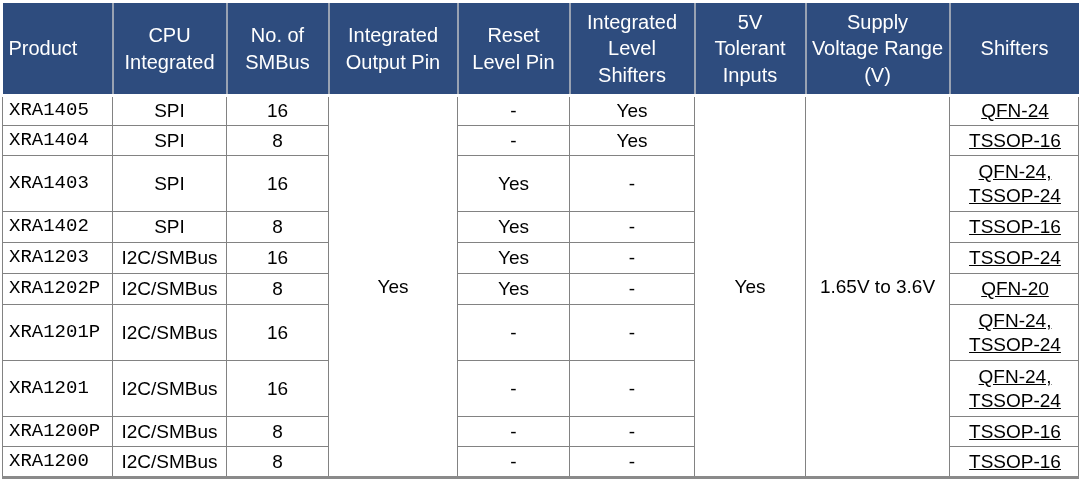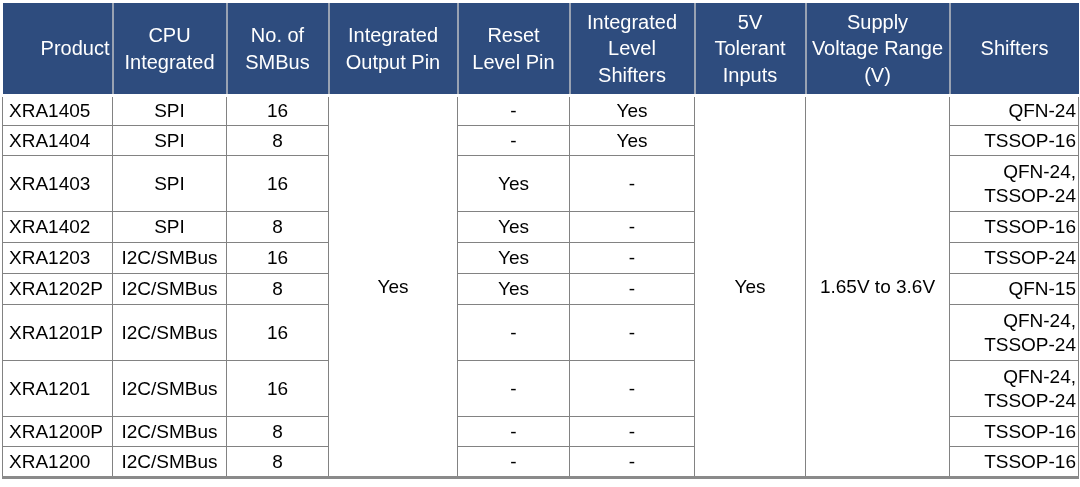--- a/index.html
+++ b/index.html
@@ -32,42 +32,44 @@
     height: 89px;
     text-align: center;
     vertical-align: middle;
     white-space: pre-line;
     padding: 1px 2px;
     border-left: 2px solid #99a2b2;
     border-bottom: 3px solid #ffffff;
   }
   thead th:first-child {
     border-left: none;
-    text-align: right;
+    text-align: left;
     padding-left: 6px;
   }
   
   tbody td {
     border: 1px solid #828282;
     font-size: 19px;
     color: #000000;
     text-align: center;
     vertical-align: middle;
     padding: 1px 2px;
     white-space: pre-line;
     line-height: 1.25;
     overflow: hidden;
   }
   tbody td.al {
     text-align: left;
     padding-left: 6px;
+    font-family: Liberation Mono, monospace;
   }
   tbody td.pkg {
-    text-align: right;
+    text-align: center;
     padding-left: 4px;
+    text-decoration: underline;
   }
   tr.h-s  { height: 30px; }
   tr.h-s2 { height: 31px; }
   tr.h-t  { height: 56px; }
 </style>
 </head>
 <body>
 
 <div class="canvas">
   <table class="spec-table">
@@ -149,21 +151,21 @@
         <td>Yes</td>
         <td>-</td>
         <td class="pkg">TSSOP-24</td>
       </tr>
       <tr class="h-s2">
         <td class="al">XRA1202P</td>
         <td>I2C/SMBus</td>
         <td>8</td>
         <td>Yes</td>
         <td>-</td>
-        <td class="pkg">QFN-15</td>
+        <td class="pkg">QFN-20</td>
       </tr>
       <tr class="h-t">
         <td class="al">XRA1201P</td>
         <td>I2C/SMBus</td>
         <td>16</td>
         <td>-</td>
         <td>-</td>
         <td class="pkg">QFN-24,
 TSSOP-24</td>
       </tr>

